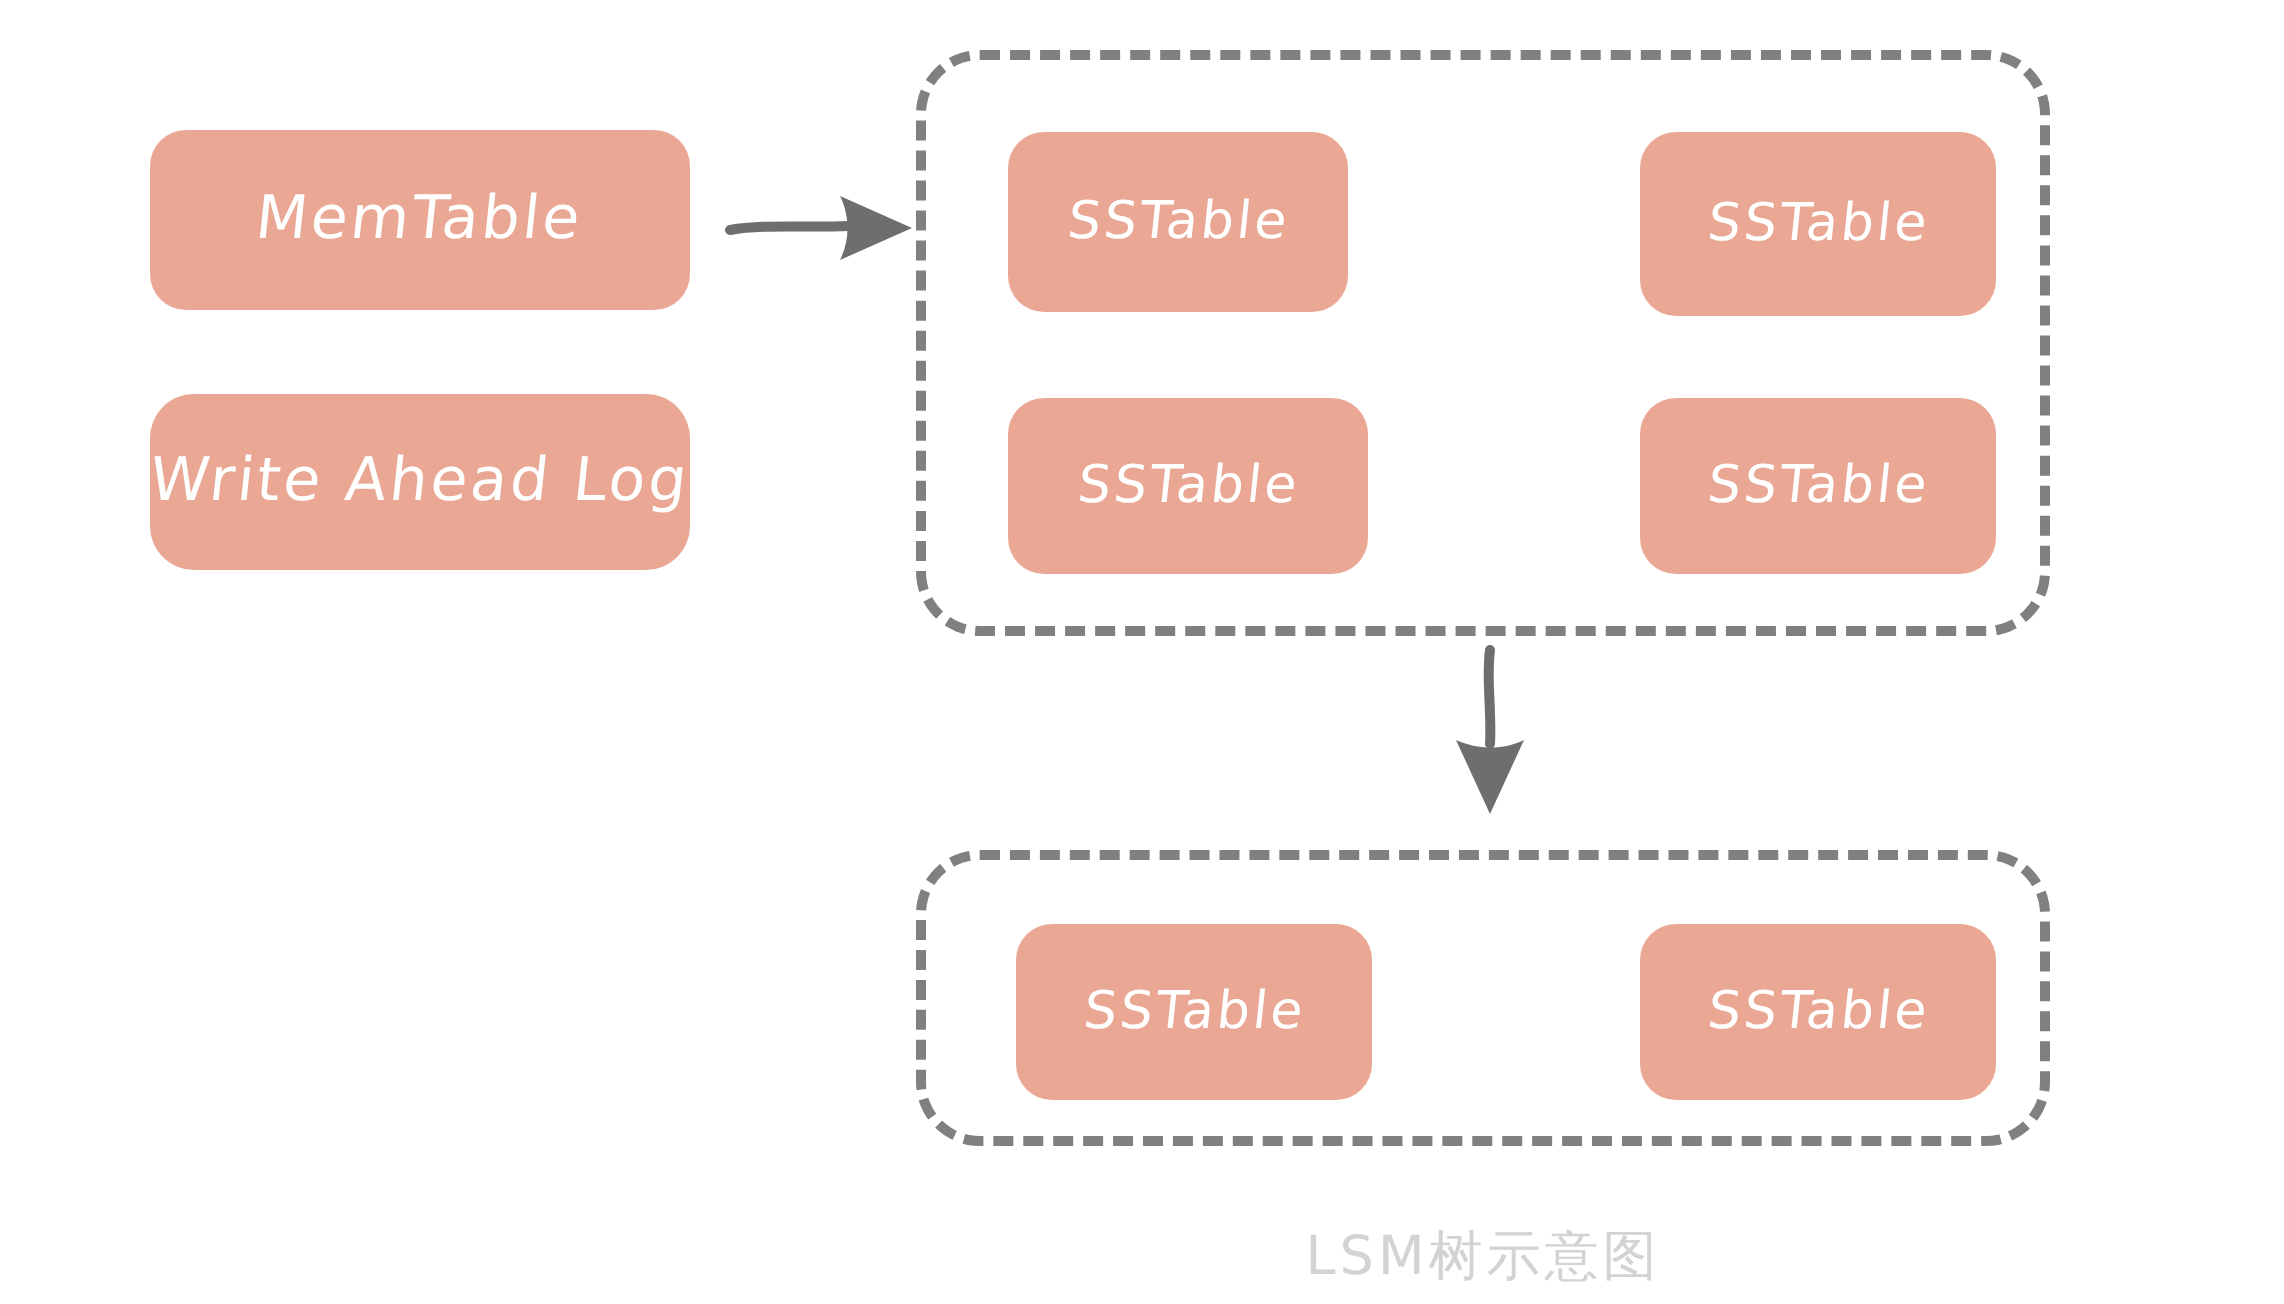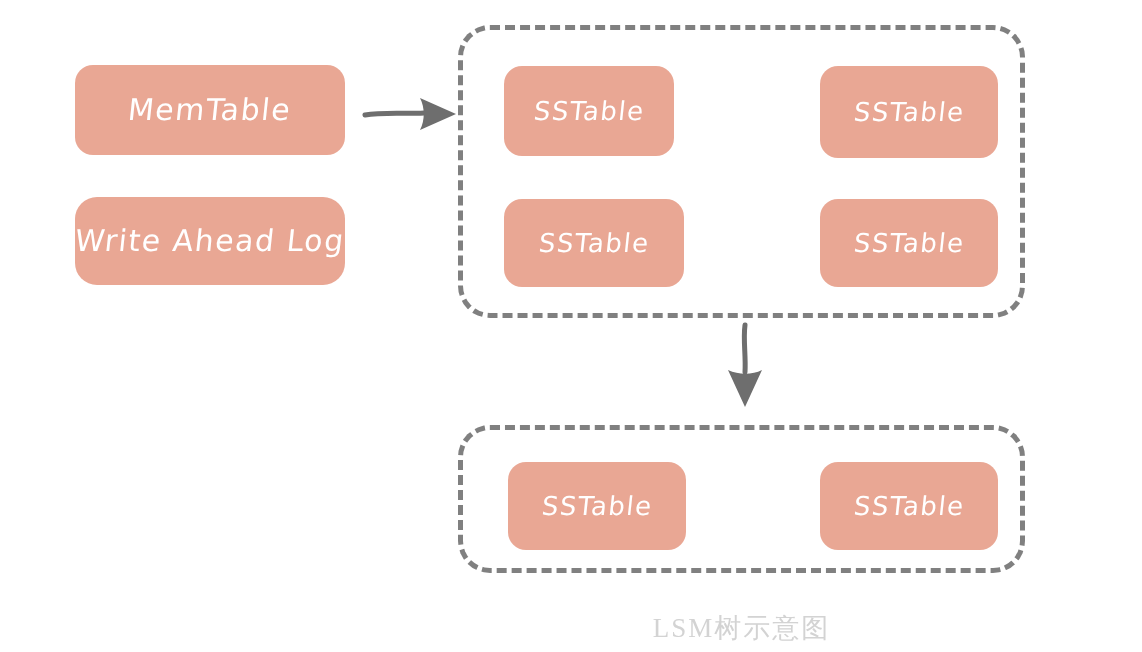--- a/index.html
+++ b/index.html
@@ -109,15 +109,15 @@
   <svg class="arrow" id="arrow-h" viewBox="0 0 100 42" width="100" height="42" style="left: 362px; top: 93px;">
     <path d="M 3 22 C 20 19, 40 21, 62 20" stroke="#6e6e6e" stroke-width="5" stroke-linecap="round" fill="none"></path>
     <path d="M 58 5 L 94 21 L 58 37 C 63 27, 63 15, 58 5 Z" fill="#6e6e6e"></path>
   </svg>
 
   <svg class="arrow" id="arrow-v" viewBox="0 0 46 88" width="46" height="88" style="left: 722px; top: 322px;">
     <path d="M 23 3 C 21 18, 24 34, 23 50" stroke="#6e6e6e" stroke-width="5" stroke-linecap="round" fill="none"></path>
     <path d="M 6 48 L 23 85 L 40 48 C 30 53, 17 53, 6 48 Z" fill="#6e6e6e"></path>
   </svg>
 
-  <div id="caption" style="color: rgb(211, 211, 211); top: 610px; left: 741.5px; transform: translateX(-50%); font-family: Liberation Serif, serif;">LSM树示意图</div>
+  <div id="caption" style="color: rgb(211, 211, 211); top: 610px; left: 741.5px; transform: translateX(-50%);">LSM树示意图</div>
 
 </div>
 
 </body></html>

